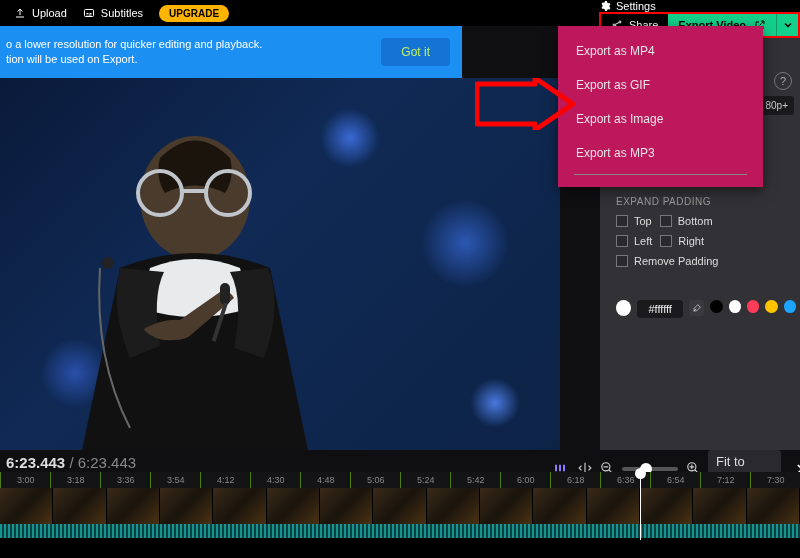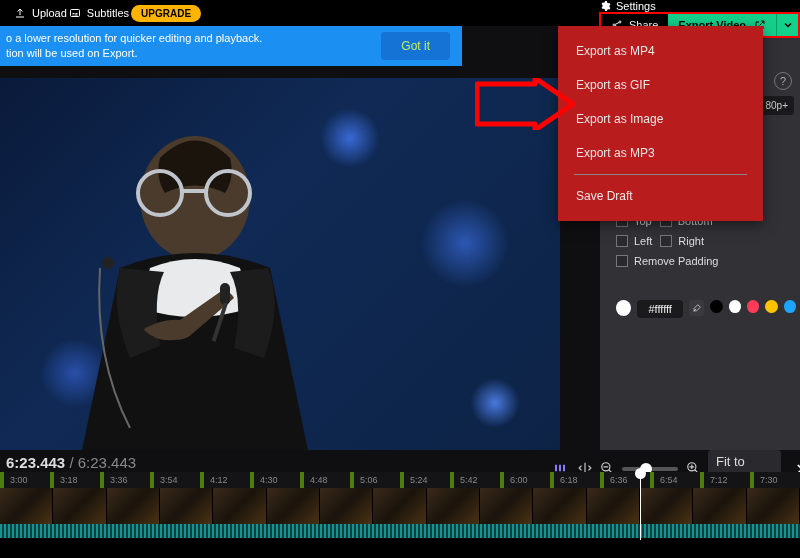--- a/index.html
+++ b/index.html
@@ -1,48 +1,48 @@
 <!DOCTYPE html>
 <html><head>
 <meta charset="utf-8">
 <style>
   * { box-sizing: border-box; margin: 0; padding: 0; font-family: Arial, Helvetica, sans-serif; }
   html, body { width: 800px; height: 558px; overflow: hidden; background: #0f0f12; color: #e6e6e6; }
   body { position: relative; }
 
   
   .topbar { height: 26px; background: #000; display: flex; align-items: center; font-size: 11px; position: relative; z-index: 50; }
-  .tb-left { display: flex; align-items: center; gap: 2px; padding-left: 14px; }
+  .tb-left { display: flex; align-items: center; gap: 16px; padding-left: 14px; }
   .tb-item { display: inline-flex; align-items: center; gap: 6px; color: #fff; cursor: pointer; }
   .upgrade { background: #ffb400; color: #000; font-weight: bold; padding: 3px 10px; border-radius: 10px; font-size: 10px; cursor: pointer; }
   .tb-right { position: absolute; right: 0; top: 0; display: flex; align-items: flex-start; height: 26px; flex-direction: column; }
   .settings { display: inline-flex; align-items: center; gap: 5px; color: #fff; margin-right: 6px; cursor: pointer; }
   .share-export-wrap { border: 2px solid #ff0000; display: flex; align-items: center; height: 26px; padding: 0; }
   .share-btn { display: inline-flex; align-items: center; gap: 6px; padding: 0 10px; color: #fff; height: 22px; cursor: pointer; }
   .export-btn { background: #13d08a; color: #000; height: 22px; display: inline-flex; align-items: center; padding: 0 10px; gap: 8px; font-weight: 600; cursor: pointer; font-size: 11px; }
   .export-dd { background: #13d08a; height: 22px; width: 22px; display: inline-flex; align-items: center; justify-content: center; border-left: 1px solid #0a9a66; cursor: pointer; }
   .signin { color: #fff; margin: 0 14px 0 10px; cursor: pointer; }
 
   
-  .banner { position: absolute; left: 0; top: 26px; height: 40px; width: 462px; background: #1b8ff2; color: #fff; display: flex; align-items: center; justify-content: space-between; padding: 8px 12px 8px 6px; font-size: 11px; line-height: 1.35; z-index: 40; }
+  .banner { position: absolute; left: 0; top: 26px; height: 52px; width: 462px; background: #1b8ff2; color: #fff; display: flex; align-items: center; justify-content: space-between; padding: 8px 12px 8px 6px; font-size: 11px; line-height: 1.35; z-index: 40; }
   .banner .txt { max-width: 320px; }
   .gotit { background: #1473d4; color: #bef264; padding: 6px 20px; border-radius: 4px; cursor: pointer; font-size: 12px; }
 
   
   .video { position: absolute; left: 0; top: 78px; width: 560px; height: 372px; background: linear-gradient(135deg,#0a1a3a 0%, #102a55 40%, #0d2346 100%); overflow: hidden; }
   .bokeh { position: absolute; border-radius: 50%; filter: blur(1px); }
   .b1{width:60px;height:60px;left:320px;top:30px;background:radial-gradient(circle,#3a6ad6 0%,transparent 70%);}
   .b2{width:90px;height:90px;left:420px;top:120px;background:radial-gradient(circle,#2d58b3 0%,transparent 70%);}
   .b3{width:50px;height:50px;left:470px;top:300px;background:radial-gradient(circle,#4a7ae0 0%,transparent 70%);}
   .b4{width:70px;height:70px;left:40px;top:260px;background:radial-gradient(circle,#2a50aa 0%,transparent 70%);}
   .singer { position: absolute; left: 10px; top: 10px; width: 380px; height: 372px; }
   .singer svg { width: 100%; height: 100%; }
 
   
-  .export-menu { position: absolute; left: 558px; top: 26px; width: 205px; background: #b91c1c; z-index: 60; padding: 8px 0; box-shadow: 0 4px 12px rgba(0,0,0,.5); }
+  .export-menu { position: absolute; left: 558px; top: 26px; width: 205px; background: #be185d; z-index: 60; padding: 8px 0; box-shadow: 0 4px 12px rgba(0,0,0,.5); }
   .export-menu .mi { padding: 10px 18px; font-size: 12px; color: #e6e6e6; cursor: pointer; }
   .export-menu hr { border: none; border-top: 1px solid #888; margin: 4px 16px; }
 
   
   .arrow { position: absolute; left: 475px; top: 78px; width: 100px; height: 52px; z-index: 70; }
 
   
   .rpanel { position: absolute; left: 600px; top: 26px; width: 200px; height: 424px; background: #323236; }
   .help { position:absolute; right:8px; top:46px; width:18px;height:18px;border:1px solid #777;border-radius:50%;display:flex;align-items:center;justify-content:center;color:#aaa;font-size:11px; cursor:pointer;}
   .res-badge { position:absolute; right:6px; top:70px; background:#1a1a1d; padding:4px 6px; font-size:10px; color:#ccc; border-radius:3px; }
@@ -61,21 +61,21 @@
   .tl-times { position:absolute; left:6px; top:454px; font-size:15px; color:#ddd; }
   .tl-times .dur { color:#888; }
   .tl-tools { position:absolute; left:554px; top:450px; display:flex; align-items:center; gap:8px; }
   .tool { color:#ccc; font-size:12px; cursor:pointer; }
   .zoom-slider { width:72px; height:4px; background:#555; position:relative; border-radius:2px; cursor:pointer;}
   .zoom-slider::after{content:"";position:absolute;left:18px;top:-4px;width:12px;height:12px;background:#fff;border-radius:50%;}
   .fit { background:#2a2a2e;color:#ddd;font-size:13px;padding:4px 8px;border-radius:3px;cursor:pointer; }
   .closex { color:#fff;font-size:16px;cursor:pointer;padding:0 6px; }
 
   .ruler { position:absolute; left:0; top:472px; width:800px; height:16px; background:#141417; display:flex; font-size:9px; color:#888; }
-  .ruler span { flex:1; border-left:4px solid #4d7c0f; padding-left:6px; line-height:16px; }
+  .ruler span { flex:1; border-left:1px solid #4d7c0f; padding-left:16px; line-height:16px; }
 
   .track { position:absolute; left:0; top:488px; width:800px; height:50px; background:#1a1a1d; overflow:hidden;}
   .thumbs { display:flex; height:36px; }
   .thumb { flex:1; background:linear-gradient(135deg,#3a2a1a,#1a140c,#4a3214); border-right:1px solid #000; }
   .wave { height:14px; background:repeating-linear-gradient(90deg,#16c8c2 0,#16c8c2 2px,#0a504e 2px,#0a504e 4px); opacity:.7;}
   .playhead { position:absolute; left:640px; top:468px; width:1px; height:72px; background:#fff; z-index:35;}
   .playhead::before { content:""; position:absolute; left:-5px; top:0; width:11px;height:11px;background:#fff;border-radius:50%; }
 
   .bottom-bar { position:absolute; left:0; top:538px; width:800px; height:20px; background:#000; }
 
@@ -183,21 +183,20 @@
   <div class="help">?</div>
   <div class="res-badge">80p+</div>
 </div>
 
 <div class="export-menu">
   <div class="mi">Export as MP4</div>
   <div class="mi">Export as GIF</div>
   <div class="mi">Export as Image</div>
   <div class="mi">Export as MP3</div>
   <hr>
-  <div class="mi">Save Draft</div>
 </div>
 
 <div class="arrow">
   <svg viewBox="0 0 100 52">
     <path d="M2 6 L60 6 L60 0 L98 26 L60 52 L60 46 L2 46 Z" fill="none" stroke="#ff0000" stroke-width="5" stroke-linejoin="round"></path>
   </svg>
 </div>
 
 <div class="padding-block">
   <div class="panel-label">EXPAND PADDING</div>

